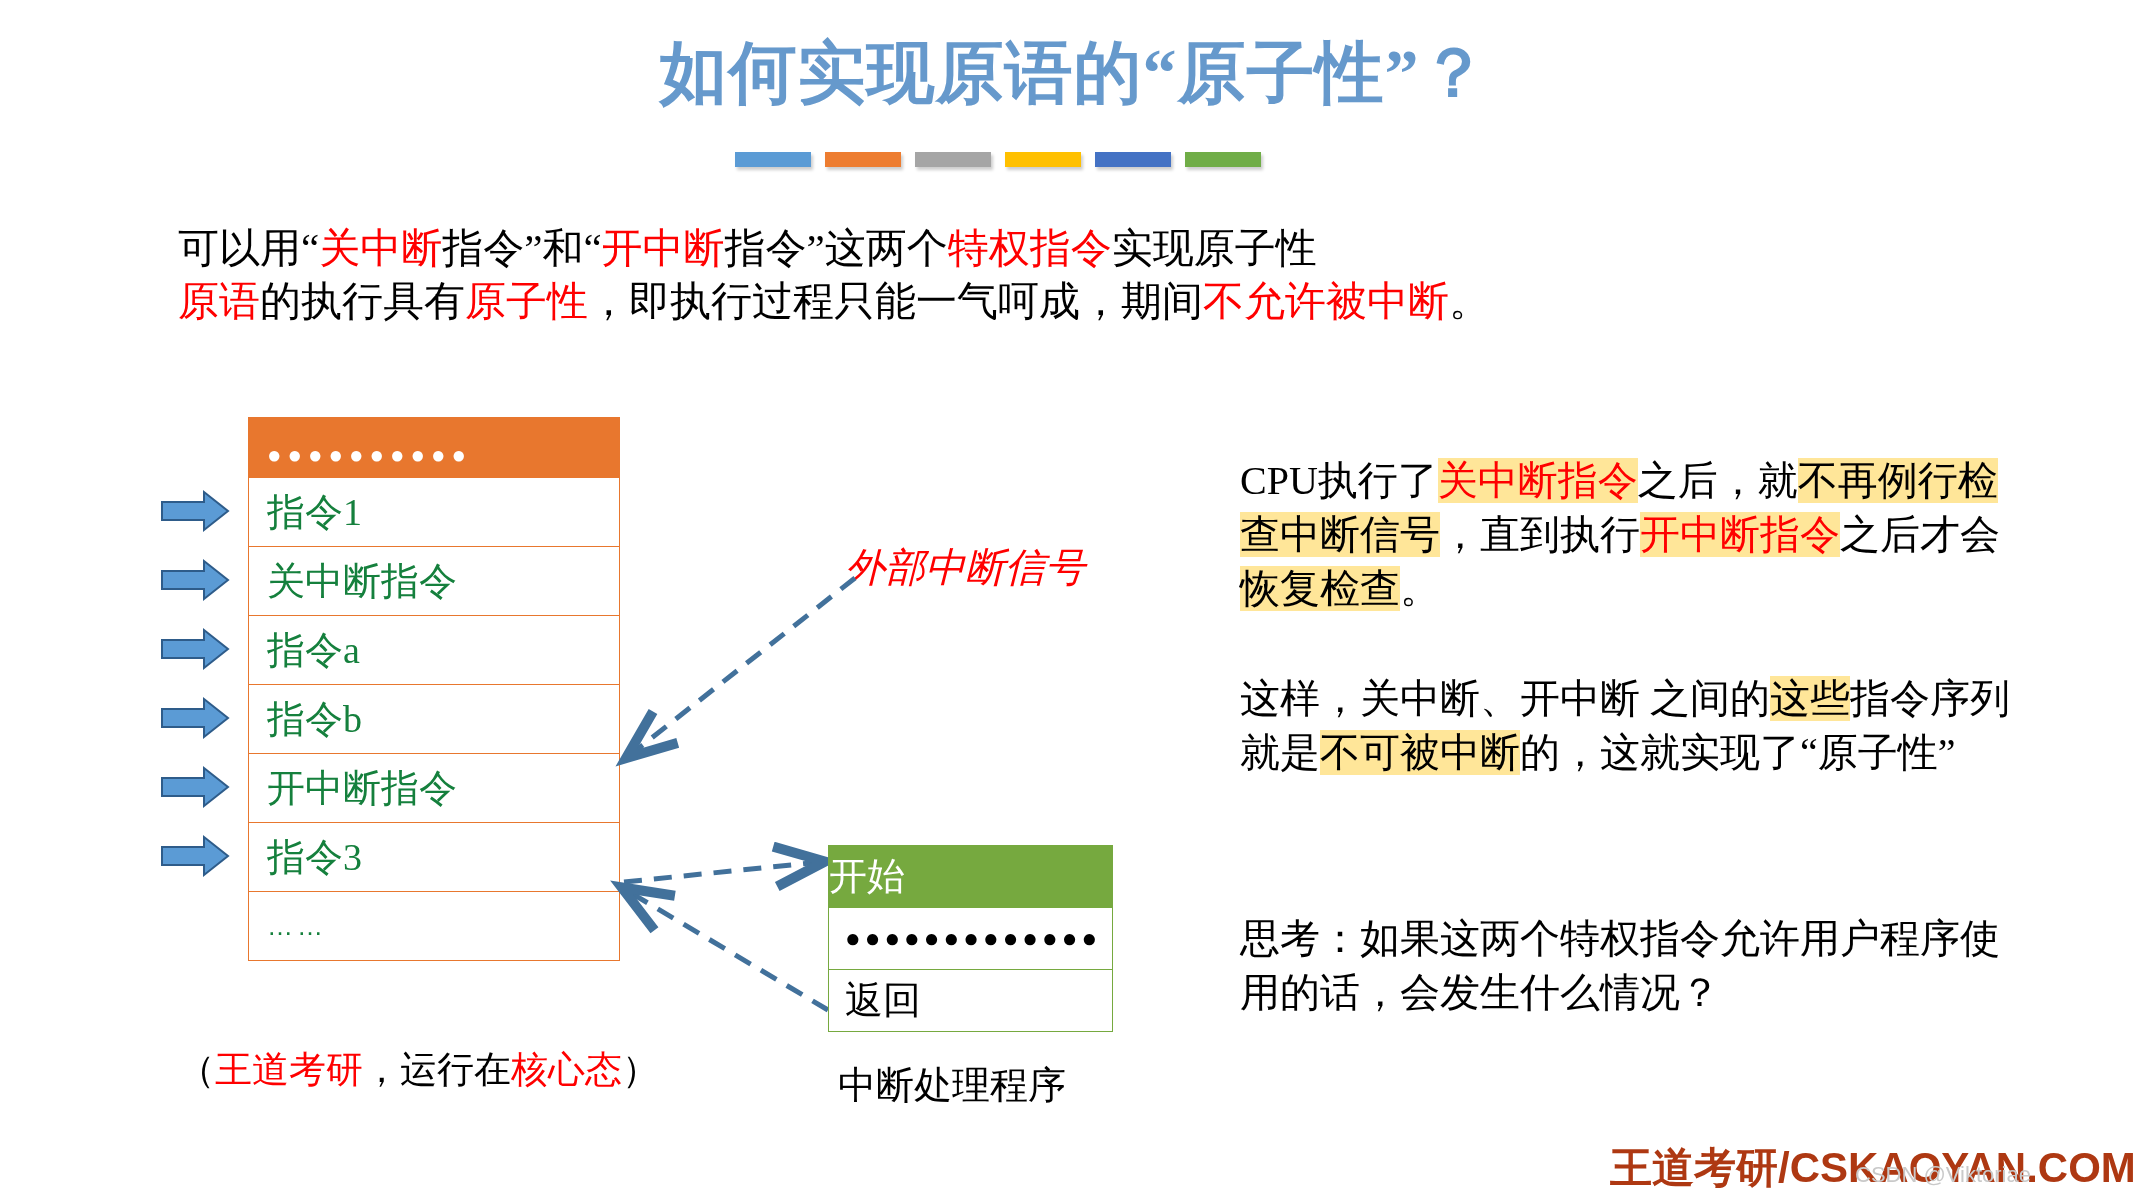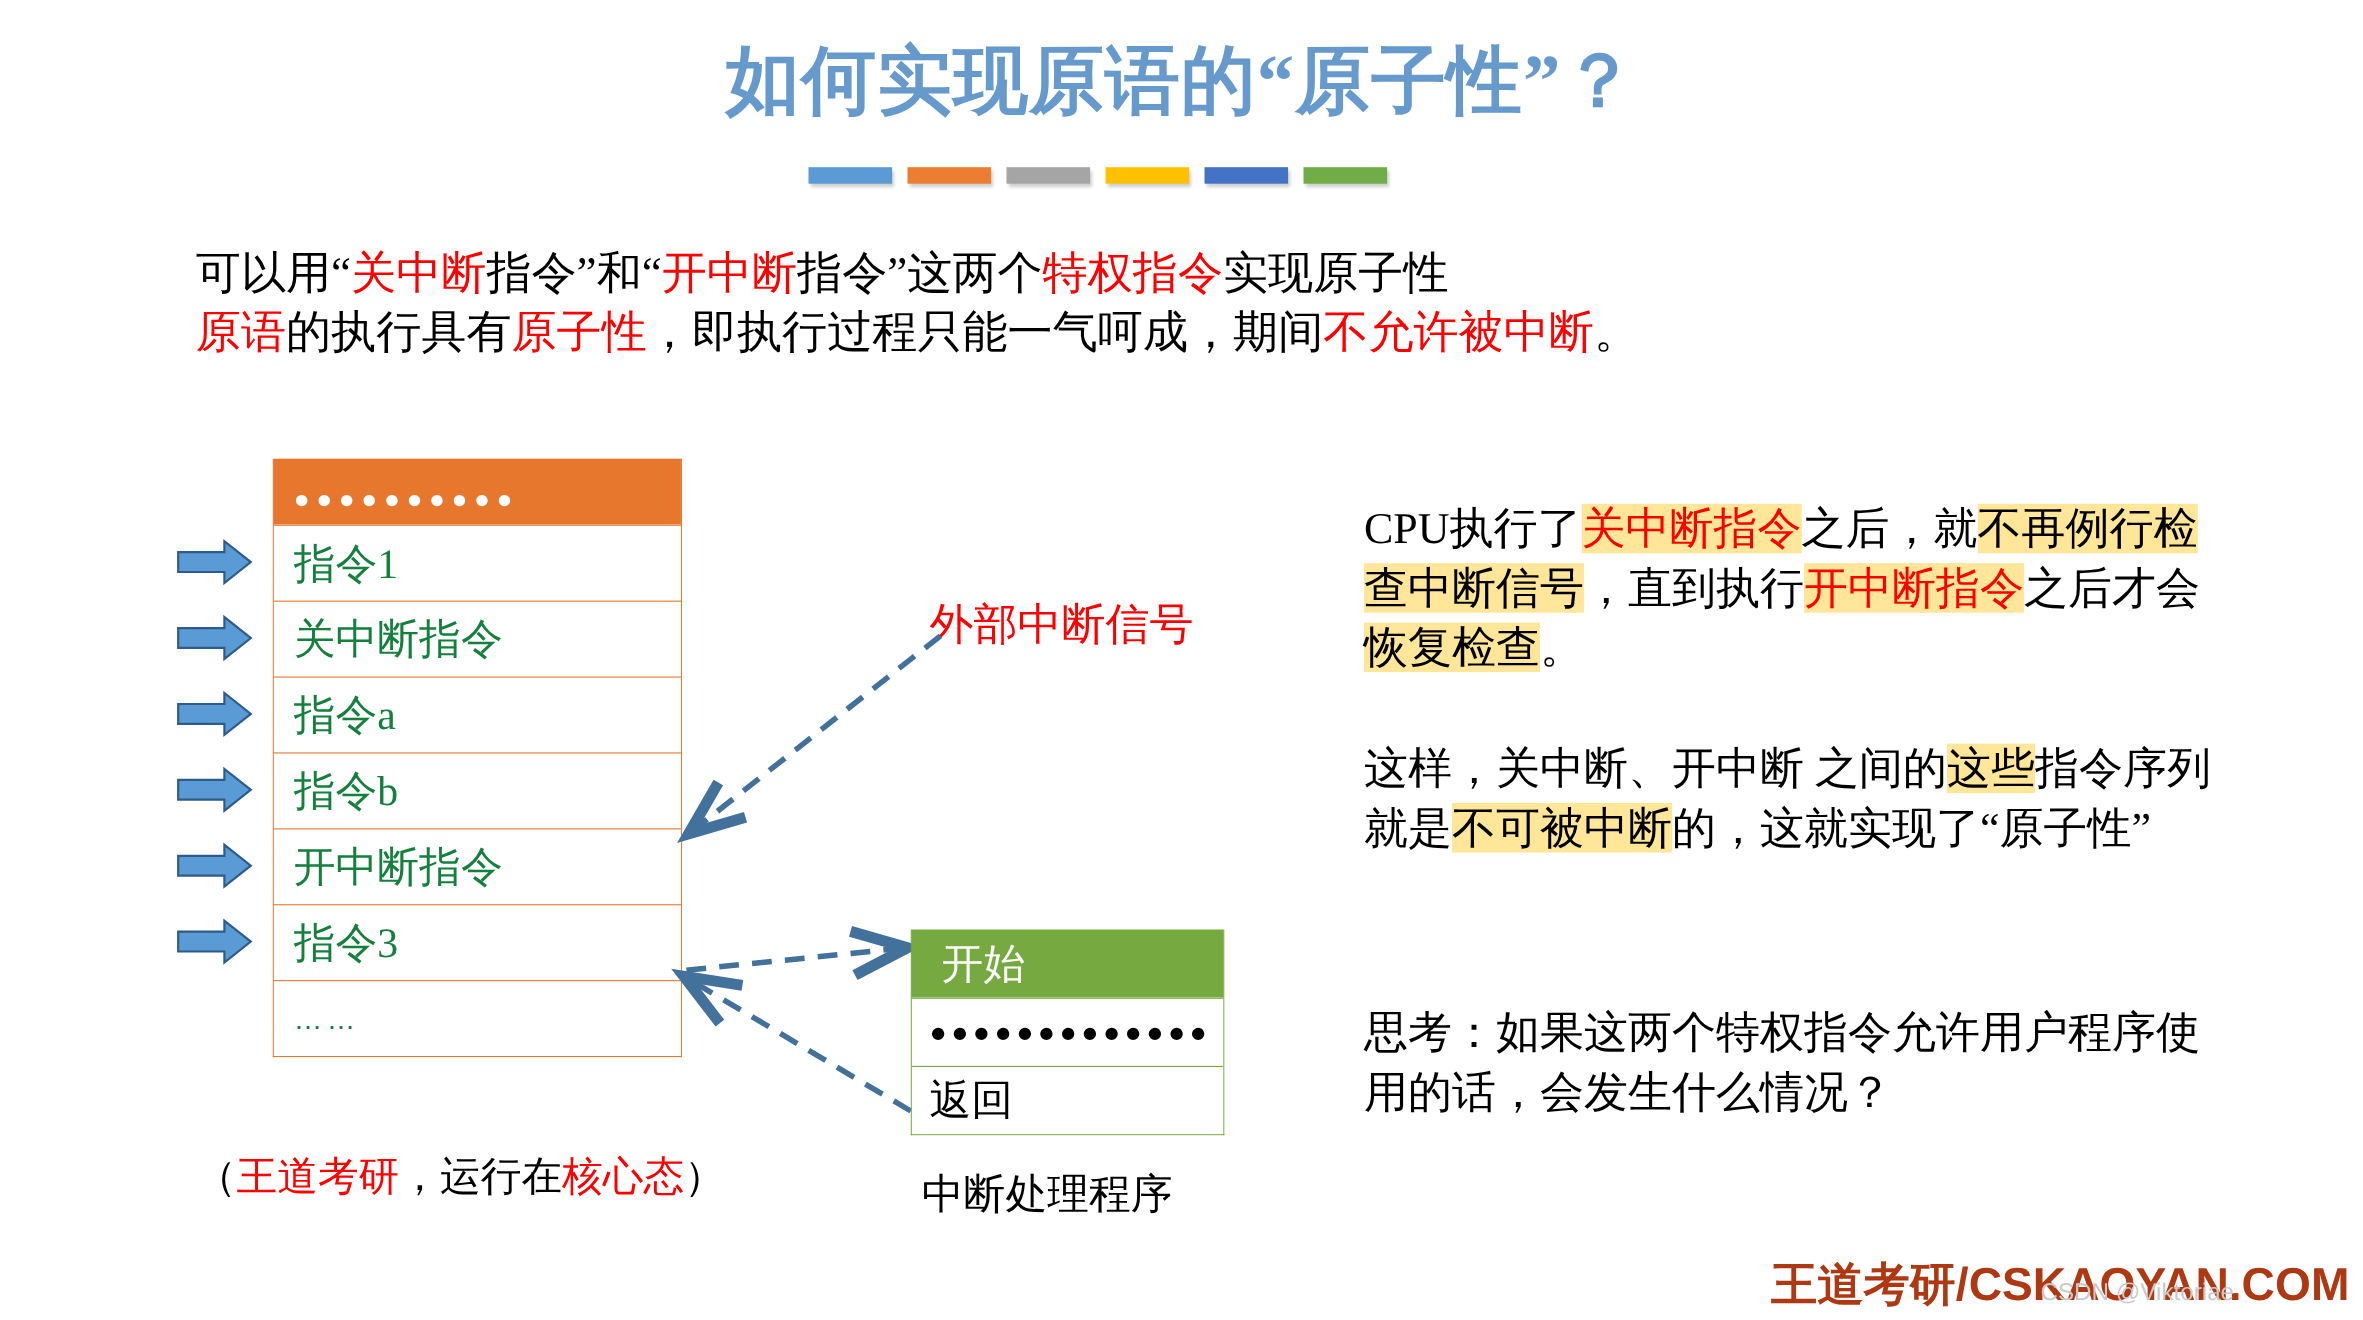--- a/index.html
+++ b/index.html
@@ -120,38 +120,39 @@
   }
 
   
   #ext-label {
     position: absolute;
     left: 845px;
     top: 540px;
     font-size: 40px;
     color: #FF0000;
     white-space: nowrap;
+    font-style: italic;
   }
 
   
   #handler-box {
     position: absolute;
     left: 828px;
     top: 845px;
     width: 285px;
     border: 1px solid #76A93F;
     border-top: none;
     box-sizing: border-box;
   }
   #handler-head {
     height: 62px;
     background: #76A93F;
     display: flex;
     align-items: center;
-    padding-left: 27px;
+    padding-left: 0;
     box-sizing: border-box;
     font-size: 38px;
     color: #ffffff;
   }
   .grow {
     height: 62px;
     border-top: 1px solid #76A93F;
     display: flex;
     align-items: center;
     padding-left: 16px;

